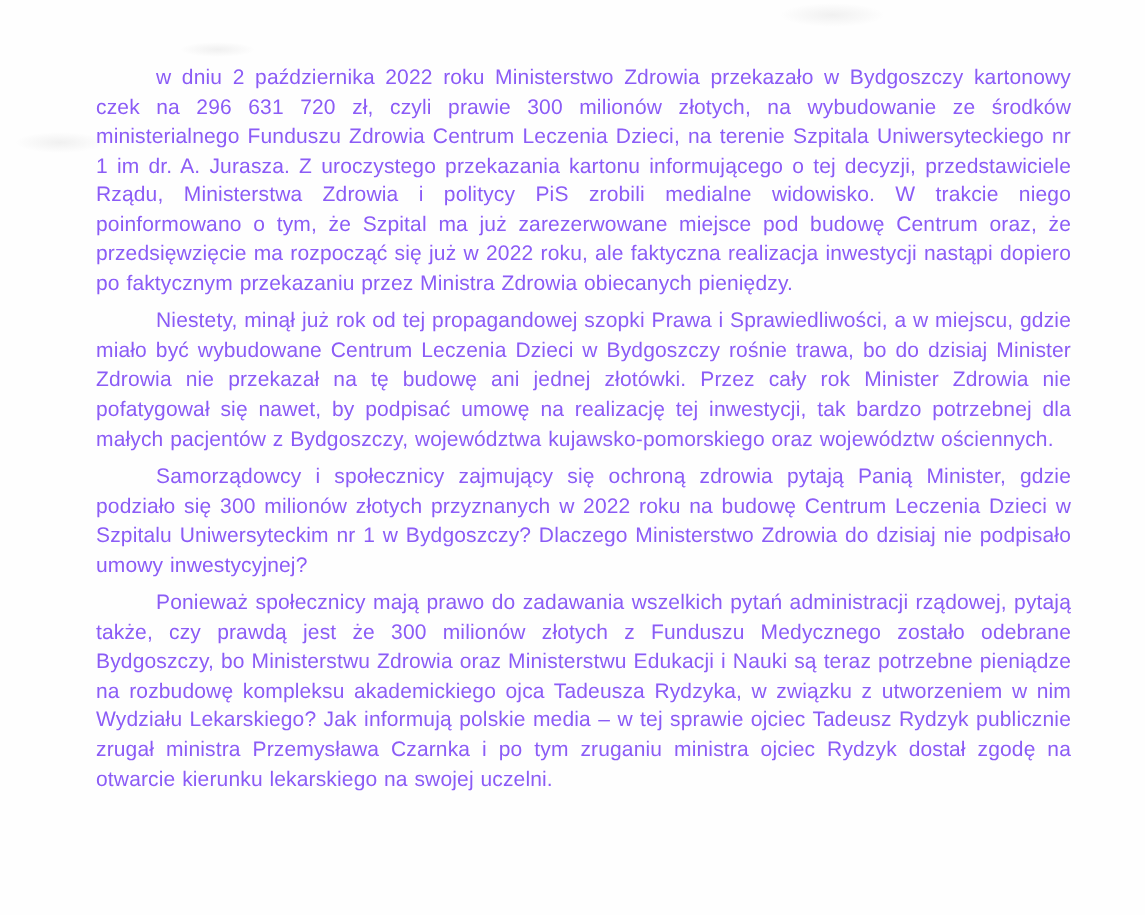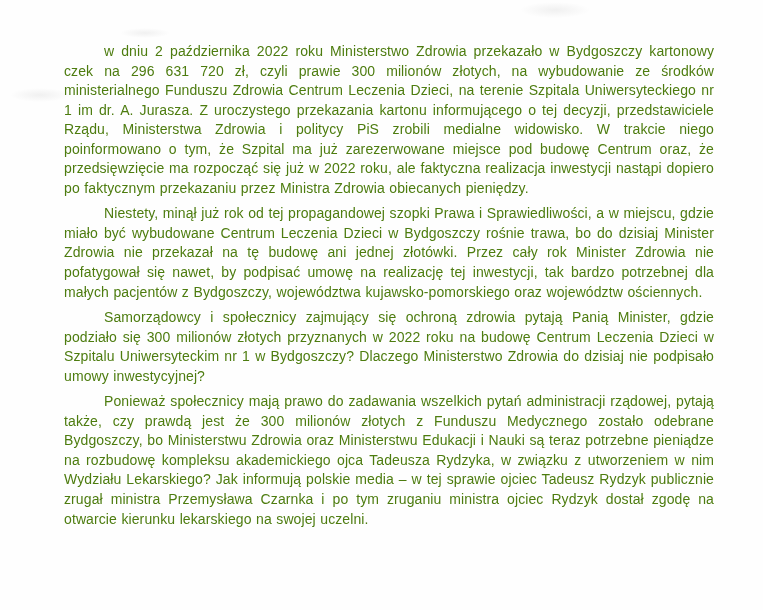--- a/index.html
+++ b/index.html
@@ -29,21 +29,21 @@
   .smudge.s1 { left: 520px; top: 2px;  width: 70px; height: 16px; }
   .smudge.s2 { left: 10px;  top: 88px; width: 60px; height: 14px; }
   .smudge.s3 { left: 120px; top: 28px; width: 50px; height: 10px; }
   .text-block {
     position: absolute;
     left: 64px;
     top: 42px;
     width: 650px;
     font-size: 14px;
     line-height: 19.55px;
-    color: #4d7c0f;
+    color: #8b5cf6;
     text-align: justify;
     letter-spacing: 0.1px;
     word-spacing: 0.5px;
   }
   .para {
     margin: 0 0 6px 0;
     text-indent: 40px;
   }
 </style>
 </head>

